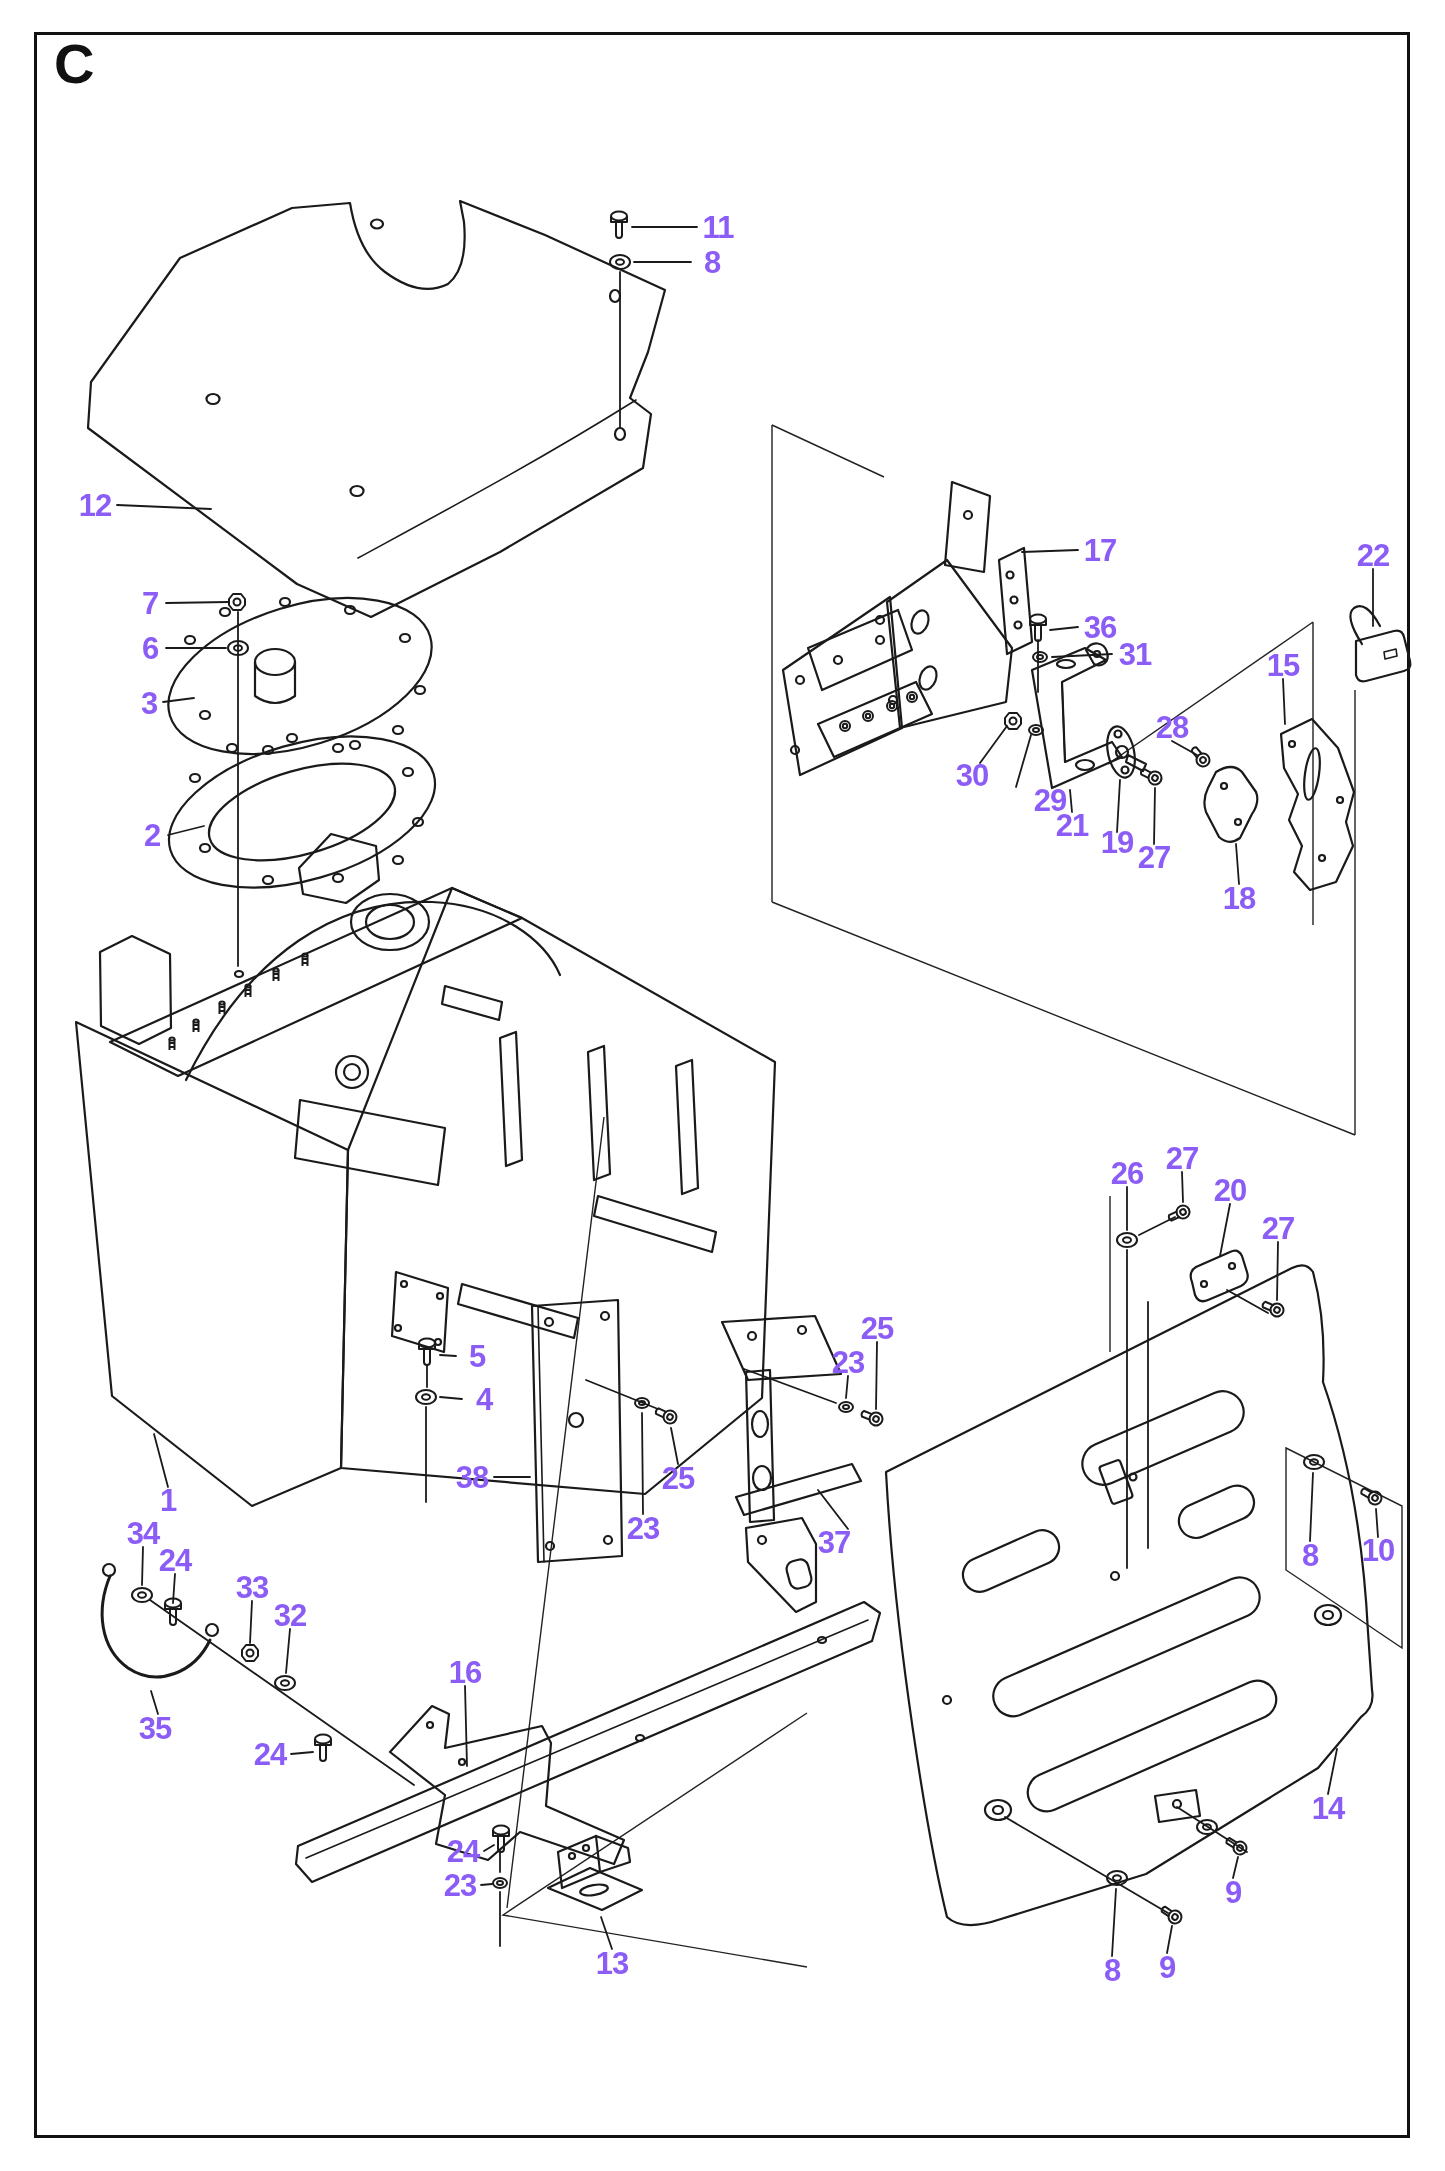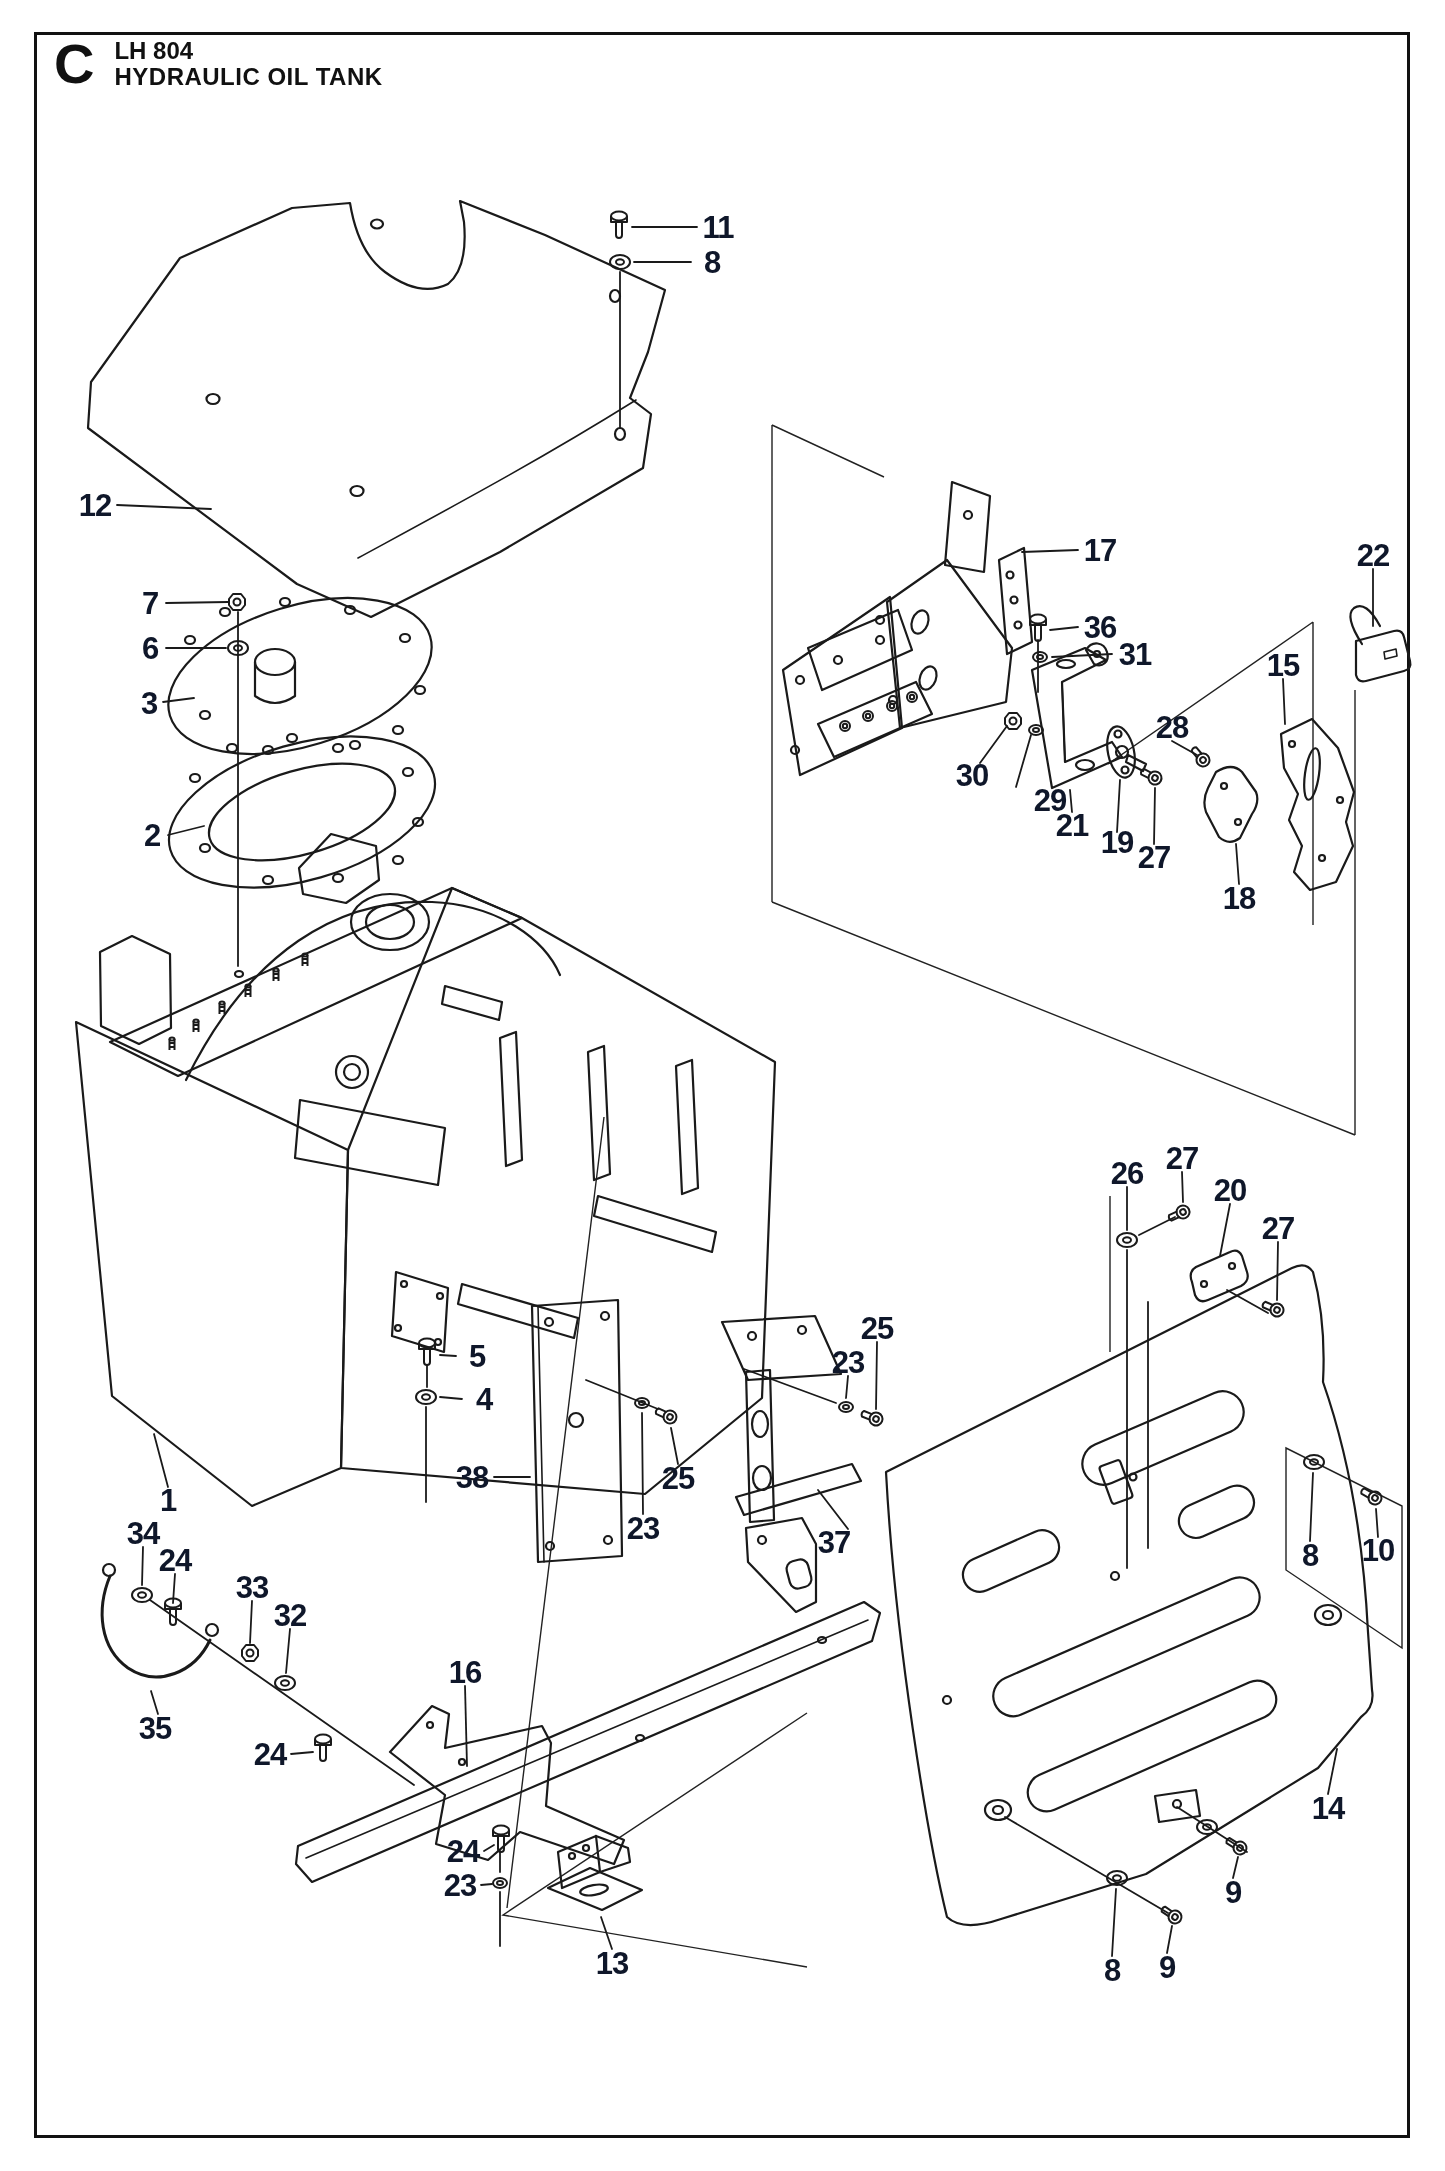--- a/index.html
+++ b/index.html
@@ -7,34 +7,30 @@
         font-family:"Liberation Sans",sans-serif;overflow:hidden;margin:0 auto;}
   .frame{position:absolute;left:34px;top:32px;width:1376px;height:2106px;
          border:3px solid #111;box-sizing:border-box;}
   .hdr{position:absolute;left:54px;top:36px;display:flex;align-items:flex-start;}
   .hdr .letter{font-size:56px;font-weight:bold;color:#111;line-height:56px;letter-spacing:-2px;}
   .hdr .titles{margin-left:22px;margin-top:2px;}
   .hdr .model{font-size:24px;font-weight:bold;color:#111;line-height:26px;}
   .hdr .title{font-size:24px;font-weight:bold;color:#111;line-height:26px;letter-spacing:.5px;}
   svg.diagram{position:absolute;left:0;top:0;width:1445px;height:2171px;}
   .callout{position:absolute;transform:translate(-50%,-50%);font-size:31px;font-weight:bold;
-           color:#0f172a;letter-spacing:-1px;white-space:nowrap;line-height:31px;}
+           color:#8b5cf6;letter-spacing:-1px;white-space:nowrap;line-height:31px;}
 </style>
 </head>
 <body>
 
 <div class="page">
   <div class="frame"></div>
 
   <div class="hdr">
     <div class="letter">C</div>
-    <div class="titles">
-      <div class="model">LH 804</div>
-      <div class="title">HYDRAULIC OIL TANK</div>
-    </div>
   </div>
 
   <svg class="diagram" viewBox="0 0 1445 2171">
 
     <g stroke="#222" stroke-width="1.4" fill="none">
       <path d="M772,425 L772,902 M772,902 L1355,1135 M1355,690 L1355,1135 M772,425 L884,477"></path>
       <path d="M1313,622 L1313,925 M1313,622 L1108,764"></path>
       <path d="M1286,1448 L1402,1506 L1402,1648 L1286,1570 Z"></path>
       <path d="M807,1713 L503,1915 L807,1967 M604,1117 L507,1908"></path>
       <path d="M1110,1196 L1110,1352"></path>

